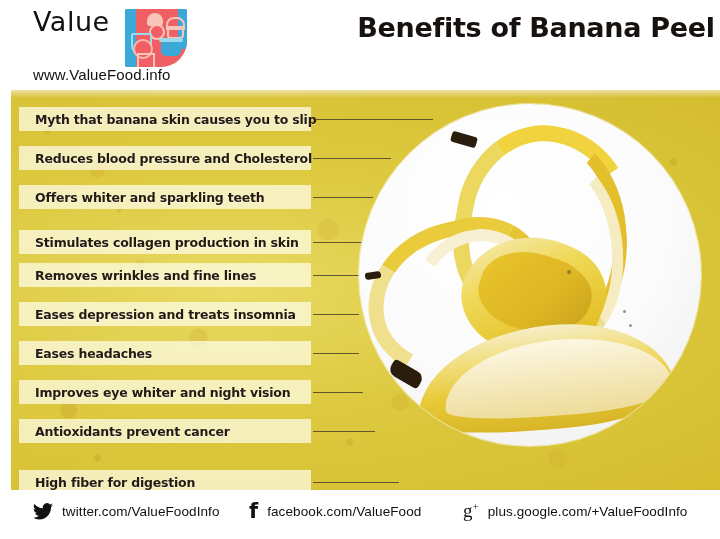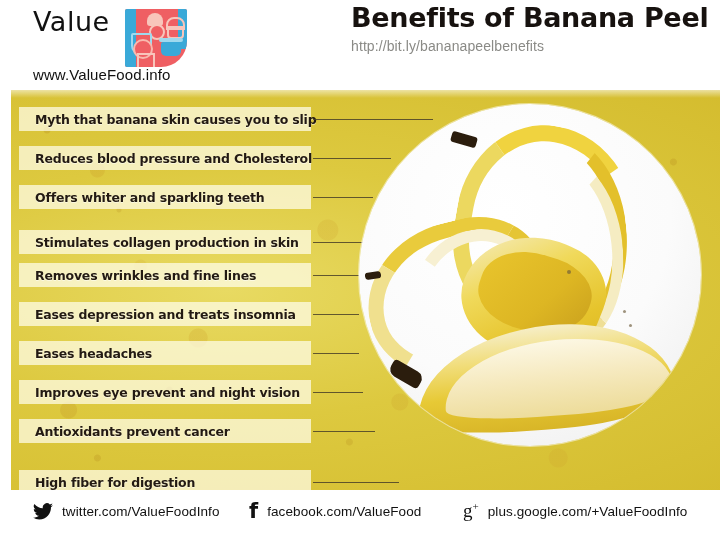--- a/index.html
+++ b/index.html
@@ -132,23 +132,23 @@
   .logo-site {
     position: absolute;
     left: 6px; top: 60px;
     font-size: 15px;
     color: #111111;
     font-family: "Liberation Sans", sans-serif;
     letter-spacing: .1px;
   }
   .title-block {
     position: absolute;
-    left: 340px; top: 0;
+    left: 340px; top: 10px;
     width: 370px;
-    text-align: left;
+    text-align: center;
   }
   .main-title {
     font-family: "DejaVu Sans", sans-serif;
     font-weight: 700;
     font-size: 27px;
     color: #17120f;
     letter-spacing: -.3px;
     line-height: 36px;
     white-space: nowrap;
   }
@@ -407,21 +407,20 @@
         <div class="lm-apple"></div>
         <div class="lm-pot-lid"></div>
         <div class="lm-pot"></div>
         <div class="lm-glass"></div>
       </div>
       <div class="logo-site">www.ValueFood.info</div>
     </div>
 
     <div class="title-block">
       <div class="main-title">Benefits of Banana Peel</div>
-      <div class="sub-url">http://bit.ly/bananapeelbenefits</div>
     </div>
 
   </div>
 
   <div class="panel">
 
     <div class="benefits">
       <div class="benefit-row" style="top:17px">
         <div class="benefit-band">
           <span class="benefit-text">Myth that banana skin causes you to slip</span>
@@ -459,21 +458,21 @@
         <div class="leader-line" style="left:302px;width:46px"></div>
       </div>
       <div class="benefit-row" style="top:251px">
         <div class="benefit-band">
           <span class="benefit-text">Eases headaches</span>
         </div>
         <div class="leader-line" style="left:302px;width:46px"></div>
       </div>
       <div class="benefit-row" style="top:290px">
         <div class="benefit-band">
-          <span class="benefit-text">Improves eye prevent and night vision</span>
+          <span class="benefit-text">Improves eye whiter and night vision</span>
         </div>
         <div class="leader-line" style="left:302px;width:50px"></div>
       </div>
       <div class="benefit-row" style="top:329px">
         <div class="benefit-band">
           <span class="benefit-text">Antioxidants prevent cancer</span>
         </div>
         <div class="leader-line" style="left:302px;width:62px"></div>
       </div>
       <div class="benefit-row" style="top:380px">

